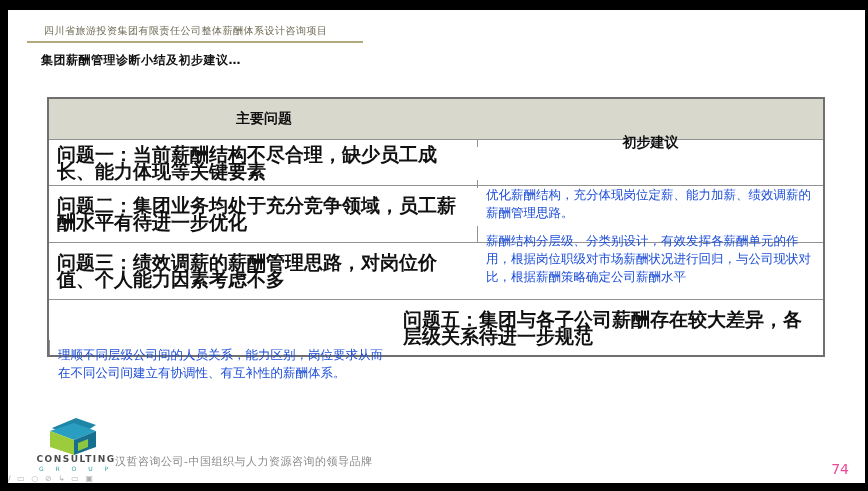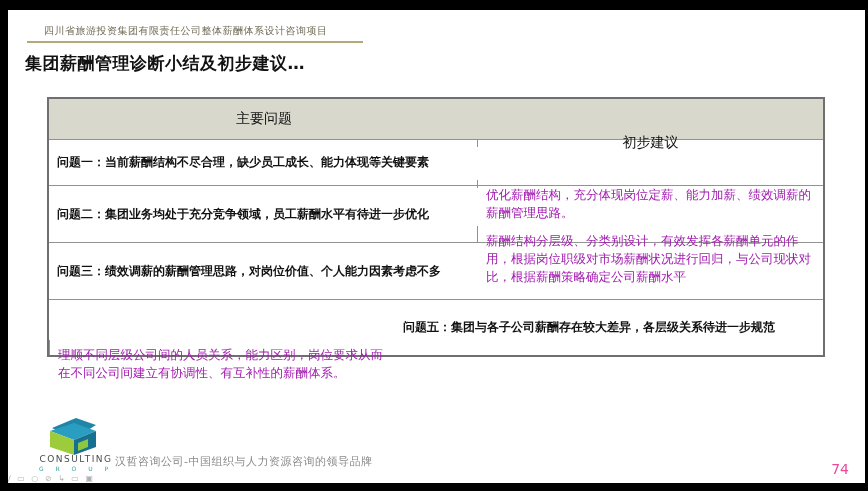--- a/index.html
+++ b/index.html
@@ -12,42 +12,42 @@
     background:#ffffff;
   }
   .project-label{
     position:absolute;left:36px;top:14px;
     font-size:10px;color:#6f6b55;letter-spacing:.5px;white-space:nowrap;
   }
   .project-underline{
     position:absolute;left:19px;top:31px;width:336px;height:2px;background:#b3aa7c;
   }
   .page-title{
-    position:absolute;left:17px;top:42px;margin:0;
-    font-size:17px;font-weight:bold;color:#111;letter-spacing:.5px;white-space:nowrap;
+    position:absolute;left:33px;top:42px;margin:0;
+    font-size:12px;font-weight:bold;color:#111;letter-spacing:.5px;white-space:nowrap;
   }
   .dtable{
     position:absolute;left:39px;top:87px;width:778px;
     border:2px solid #6f6f6f;box-sizing:border-box;background:#fff;
   }
   .trow{display:flex;box-sizing:border-box;border-top:1px solid #929292;}
   .trow.head{border-top:none;background:#d9d8cc;height:40px;}
   .cell{box-sizing:border-box;display:flex;align-items:center;}
   .cell.cleft{width:428px;padding:4px 6px 4px 8px;}
   .cell.cright{width:346px;border-left:1px solid #929292;padding:4px 8px;align-items:flex-start;margin-top:40px;}
-  .head .cell{justify-content:center;font-weight:normal;font-size:14px;color:#111;align-items:center;}
+  .head .cell{justify-content:center;font-weight:bold;font-size:14px;color:#111;align-items:center;}
   .head .cell.cright{align-items:center;}
-  .problem{font-size:12px;font-weight:bold;color:#111;line-height:17px;}
-  .suggestion{font-size:12.5px;color:#a21caf;line-height:18px;margin-top:2px;}
+  .problem{font-size:19px;font-weight:bold;color:#111;line-height:17px;}
+  .suggestion{font-size:12.5px;color:#1d4ed8;line-height:18px;margin-top:2px;}
   .r1{height:46px}.r2{height:57px}.r3{height:57px}.r4{height:55px}.r5{height:56px}
   .logo{position:absolute;left:24px;top:406px;width:86px;height:62px;}
   .logo svg{display:block}
   .logo-consulting{
     position:absolute;left:2px;top:38px;width:84px;text-align:center;
-    font-size:9px;font-weight:normal;color:#4c4c4c;letter-spacing:1.5px;white-space:nowrap;
+    font-size:9px;font-weight:bold;color:#4c4c4c;letter-spacing:1.5px;white-space:nowrap;
   }
   .logo-group{
     position:absolute;left:2px;top:49px;width:84px;text-align:center;
     font-size:6px;color:#35a0a4;letter-spacing:5px;white-space:nowrap;
   }
   .tagline{
     position:absolute;left:107px;top:444px;
     font-size:11px;color:#8a8a8a;letter-spacing:.5px;white-space:nowrap;
   }
   .ghost-icons{

